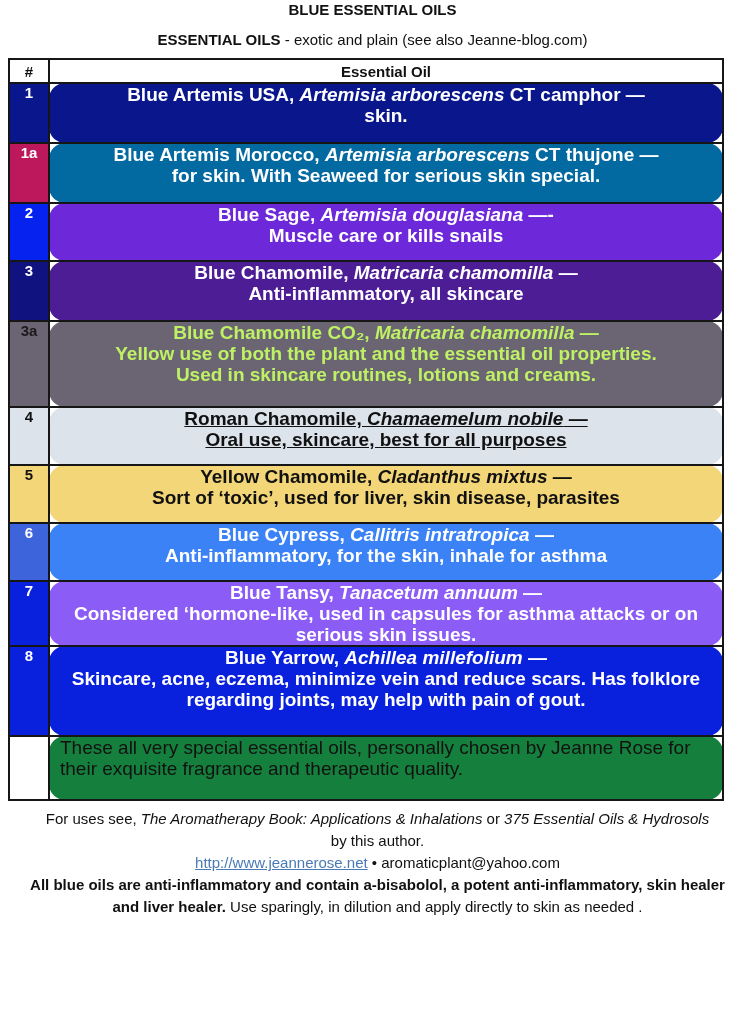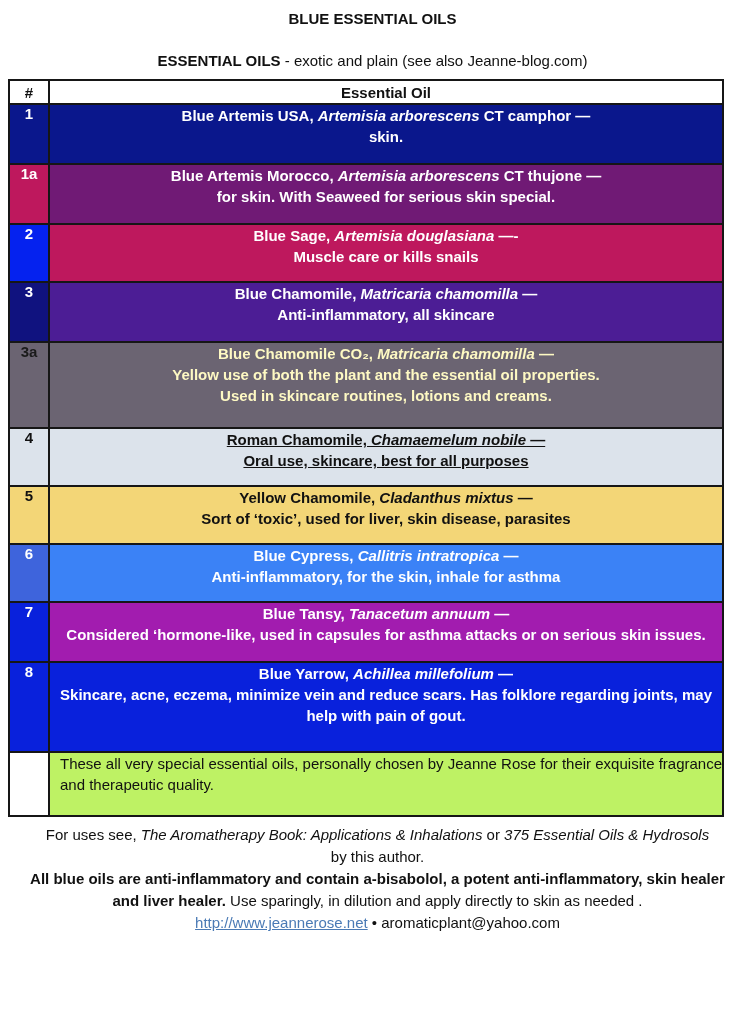--- a/index.html
+++ b/index.html
@@ -5,32 +5,32 @@
   html, body {
     margin: 0;
     padding: 0;
     background: #ffffff;
     width: 745px;
     height: 1024px;
     font-family: "Liberation Sans", "DejaVu Sans", sans-serif;
     color: #111;
     overflow: hidden;
   }
-  .page { padding-top: 9px; }
+  .page { }
   .title {
     text-align: center;
     font-weight: bold;
     font-size: 15px;
     line-height: 20px;
   }
   .subtitle {
     text-align: center;
     font-size: 15px;
     line-height: 20px;
-    margin-top: 22px;
+    margin-top: 10px;
   }
   table.oils {
     border-collapse: collapse;
     margin: 8px 0 0 8px;
     width: 716px;
     table-layout: fixed;
   }
   table.oils th, table.oils td {
     border: 2px solid #161616;
     padding: 0;
@@ -47,23 +47,24 @@
     text-align: center;
     vertical-align: top;
     font-weight: bold;
     font-size: 15px;
     padding-top: 4px;
   }
   td.oil {
     vertical-align: top;
     text-align: center;
     font-weight: bold;
-    font-size: 15px;
+    font-size: 19px;
     line-height: 21px;
     padding: 4px 8px 0 8px;
+    border-radius: 16px;
   }
   .footer {
     margin-top: 7px;
     font-size: 15px;
     margin-left: 10px;
   }
   .fline {
     text-align: center;
     line-height: 22px;
     margin: 0 auto;
@@ -87,42 +88,42 @@
     <tbody>
         <tr>
           <td class="num" style="background: rgb(10, 23, 140); color: rgb(255, 255, 255);">1</td>
           <td class="oil" style="background: rgb(10, 23, 140); color: rgb(255, 255, 255); height: 58px;">
             <div><span>Blue Artemis  USA, </span><span style="font-style: italic;">Artemisia arborescens</span><span>  CT camphor —</span></div>
             <div><span>skin.</span></div>
           </td>
         </tr>
         <tr>
           <td class="num" style="background: #be185d; color: rgb(255, 255, 255);">1a</td>
-          <td class="oil" style="background: #701a75; color: rgb(255, 255, 255); height: 58px;">
+          <td class="oil" style="background: #0369a1; color: rgb(255, 255, 255); height: 58px;">
             <div><span>Blue Artemis Morocco, </span><span style="font-style: italic;">Artemisia arborescens</span><span>  CT thujone —</span></div>
             <div><span>for skin. With Seaweed for serious skin special.</span></div>
           </td>
         </tr>
         <tr>
           <td class="num" style="background: rgb(5, 34, 239); color: rgb(255, 255, 255);">2</td>
-          <td class="oil" style="background: #be185d; color: rgb(255, 255, 255); height: 56px;">
+          <td class="oil" style="background: #6d28d9; color: rgb(255, 255, 255); height: 56px;">
             <div><span>Blue Sage, </span><span style="font-style: italic;">Artemisia douglasiana</span><span> —-</span></div>
             <div><span>Muscle care or kills snails</span></div>
           </td>
         </tr>
         <tr>
           <td class="num" style="background: rgb(16, 18, 127); color: rgb(255, 255, 255);">3</td>
           <td class="oil" style="background: #4c1d95; color: rgb(255, 255, 255); height: 58px;">
             <div><span>Blue  Chamomile, </span><span style="font-style: italic;">Matricaria chamomilla</span><span> —</span></div>
             <div><span>Anti-inflammatory, all skincare</span></div>
           </td>
         </tr>
         <tr>
           <td class="num" style="background: rgb(107, 100, 114); color: rgb(26, 26, 26);">3a</td>
-          <td class="oil" style="background: rgb(107, 100, 114); color: #fef9c3; height: 84px;">
+          <td class="oil" style="background: rgb(107, 100, 114); color: #bef264; height: 84px;">
             <div><span>Blue Chamomile CO₂, </span><span style="font-style: italic;">Matricaria chamomilla</span><span> —</span></div>
             <div><span>Yellow  use of both the plant and the essential oil properties.</span></div>
             <div><span>Used in skincare routines, lotions and creams.</span></div>
           </td>
         </tr>
         <tr>
           <td class="num" style="background: rgb(220, 227, 235); color: rgb(17, 17, 17);">4</td>
           <td class="oil" style="background: rgb(220, 227, 235); color: rgb(17, 17, 17); height: 56px; text-decoration: underline;">
             <div><span>Roman Chamomile, </span><span style="font-style: italic;">Chamaemelum nobile</span><span>  —</span></div>
             <div><span>Oral use, skincare, best for all purposes</span></div>
@@ -137,40 +138,40 @@
         </tr>
         <tr>
           <td class="num" style="background: rgb(62, 100, 220); color: rgb(255, 255, 255);">6</td>
           <td class="oil" style="background: #3b82f6; color: rgb(255, 255, 255); height: 56px;">
             <div><span>Blue Cypress, </span><span style="font-style: italic;">Callitris intratropica</span><span>  —</span></div>
             <div><span>Anti-inflammatory, for the skin, inhale for asthma</span></div>
           </td>
         </tr>
         <tr>
           <td class="num" style="background: rgb(9, 33, 220); color: rgb(255, 255, 255);">7</td>
-          <td class="oil" style="background: #a21caf; color: rgb(255, 255, 255); height: 58px;">
+          <td class="oil" style="background: #8b5cf6; color: rgb(255, 255, 255); height: 58px;">
             <div><span>Blue Tansy, </span><span style="font-style: italic;">Tanacetum annuum</span><span> —</span></div>
             <div><span>Considered ‘hormone-like, used in capsules for asthma attacks or on serious skin issues.</span></div>
           </td>
         </tr>
         <tr>
           <td class="num" style="background: rgb(9, 33, 220); color: rgb(255, 255, 255);">8</td>
           <td class="oil" style="background: rgb(9, 33, 220); color: rgb(255, 255, 255); height: 88px;">
             <div><span>Blue Yarrow, </span><span style="font-style: italic;">Achillea millefolium</span><span> —</span></div>
             <div><span>Skincare, acne, eczema, minimize vein and reduce scars. Has folklore regarding joints, may help with pain of gout.</span></div>
           </td>
         </tr>
         <tr>
           <td class="num" style="background: rgb(255, 255, 255); color: rgb(17, 17, 17);"></td>
-          <td class="oil" style="background: #bef264; color: rgb(17, 17, 17); height: 62px; text-align: left; padding-left: 10px; font-weight: 400;">
+          <td class="oil" style="background: #15803d; color: rgb(17, 17, 17); height: 62px; text-align: left; padding-left: 10px; font-weight: 400;">
             <div><span>These all very special essential oils, personally chosen by Jeanne Rose for their exquisite fragrance and therapeutic quality.</span></div>
           </td>
         </tr>
       </tbody>
   </table>
 
   <div class="footer">
       <div class="fline"><span>For uses see, </span><span style="font-style: italic;">The Aromatherapy Book: Applications &amp; Inhalations</span><span> or </span><span style="font-style: italic;">375 Essential Oils &amp; Hydrosols</span></div>
       <div class="fline"><span>by this author.</span></div>
+      <div class="fline"><a class="weblink" style="color: rgb(74, 122, 181);">http://www.jeannerose.net</a><span> • aromaticplant@yahoo.com</span></div>
       <div class="fline" style="max-width: 706px;"><span style="font-weight: bold;">All blue oils are anti-inflammatory and contain a-bisabolol, a potent anti-inflammatory, skin healer and liver healer.</span><span> Use sparingly, in dilution and apply directly to skin as needed .</span></div>
-      <div class="fline"><a class="weblink" style="color: rgb(74, 122, 181);">http://www.jeannerose.net</a><span> • aromaticplant@yahoo.com</span></div>
     </div>
 </div>
 
 </body></html>

